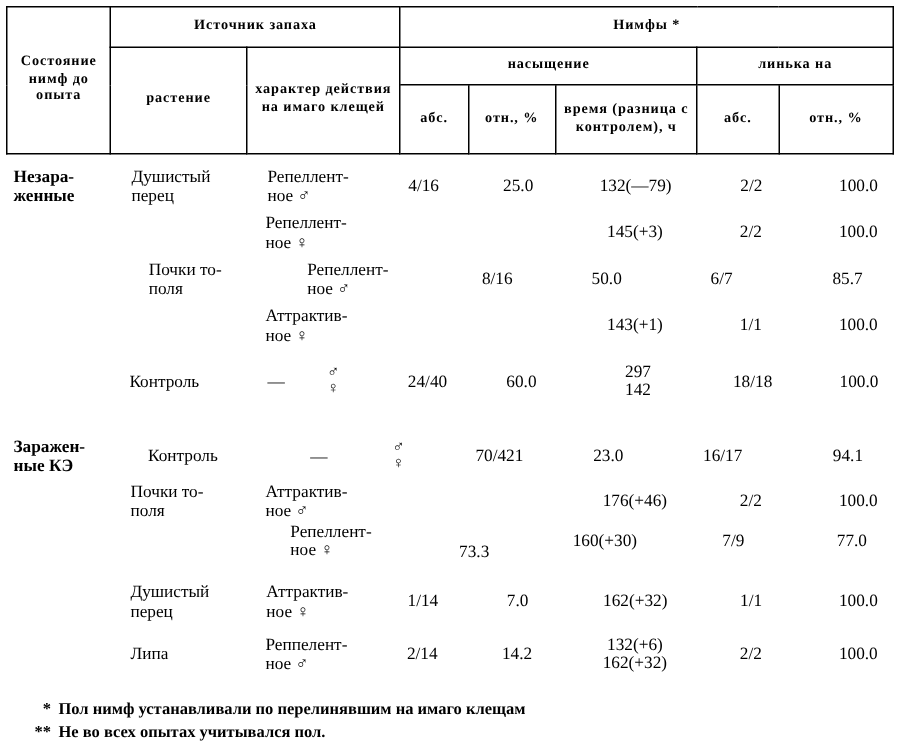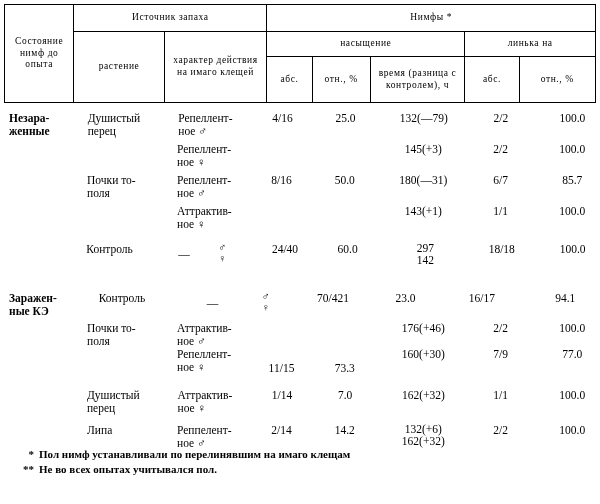--- a/index.html
+++ b/index.html
@@ -30,39 +30,39 @@
     width: 592px;
     height: 99px;
     border-collapse: collapse;
     table-layout: fixed;
   }
   table.hdr td {
     border: 1.6px solid #000;
     text-align: center;
     vertical-align: middle;
     font-size: 9.5px;
-    font-weight: normal;
+    font-weight: bold;
     letter-spacing: 0.6px;
     line-height: 1.22;
     padding: 1px 2px;
   }
 
   .hdr-state   { font-size: 9.5px; }
   .hdr-big     { font-size: 10px; letter-spacing: 1.1px; }
 
   
   .body {
     position: absolute;
     left: 4px;
     top: 104px;
     width: 592px;
   }
   .row {
     display: flex;
-    align-items: flex-start;
+    align-items: center;
     gap: 31px;
   }
   .c {
     box-sizing: border-box;
     font-size: 11.5px;
     line-height: 1.12;
     padding-top: 2px;
   }
   
   .c0 { width: 69px;  padding-left: 5px;  text-align: left; }
@@ -92,21 +92,21 @@
   .two-line {
     display: flex;
     flex-direction: column;
     line-height: 1.04;
   }
 
   
   .notes {
     position: absolute;
     left: 18px;
-    top: 447px;
+    top: 466px;
     width: 570px;
     font-size: 11px;
     line-height: 1.35;
     font-weight: bold;
   }
   .notes .nline { white-space: nowrap; }
   .notes .mark { display: inline-block; width: 16px; text-align: right; margin-right: 5px; }
 </style>
 </head>
 <body>
@@ -190,21 +190,20 @@
         <div class="c c1">
           <span style="display:block">Почки то-</span>
           <span style="display:block">поля</span>
         </div>
         <div class="c c2">
           <span style="display:block">Репеллент-</span>
           <span style="display:block">ное ♂</span>
         </div>
         <div class="c c3">8/16</div>
         <div class="c c4">50.0</div>
-        <div class="c c5">180(—31)</div>
         <div class="c c6">6/7</div>
         <div class="c c7">85.7</div>
       </div>
       <div class="row" style="position: absolute; top: 99px; left: 0px; width: 592px;">
         <div class="c c0" style="font-weight: bold;">
           <span style="display:block"></span>
         </div>
         <div class="c c1">
           <span style="display:block"></span>
         </div>
@@ -285,21 +284,20 @@
         <div class="c c0" style="font-weight: bold;">
           <span style="display:block"></span>
         </div>
         <div class="c c1">
           <span style="display:block"></span>
         </div>
         <div class="c c2">
           <span style="display:block">Репеллент-</span>
           <span style="display:block">ное ♀</span>
         </div>
-        <div class="c c3" style="padding-top: 16px;">11/15</div>
         <div class="c c4" style="padding-top: 16px; font-family: Liberation Serif, serif;">73.3</div>
         <div class="c c5">160(+30)</div>
         <div class="c c6">7/9</div>
         <div class="c c7">77.0</div>
       </div>
       <div class="row" style="position: absolute; top: 283px; left: 0px; width: 592px;">
         <div class="c c0" style="font-weight: bold;">
           <span style="display:block"></span>
         </div>
         <div class="c c1">

